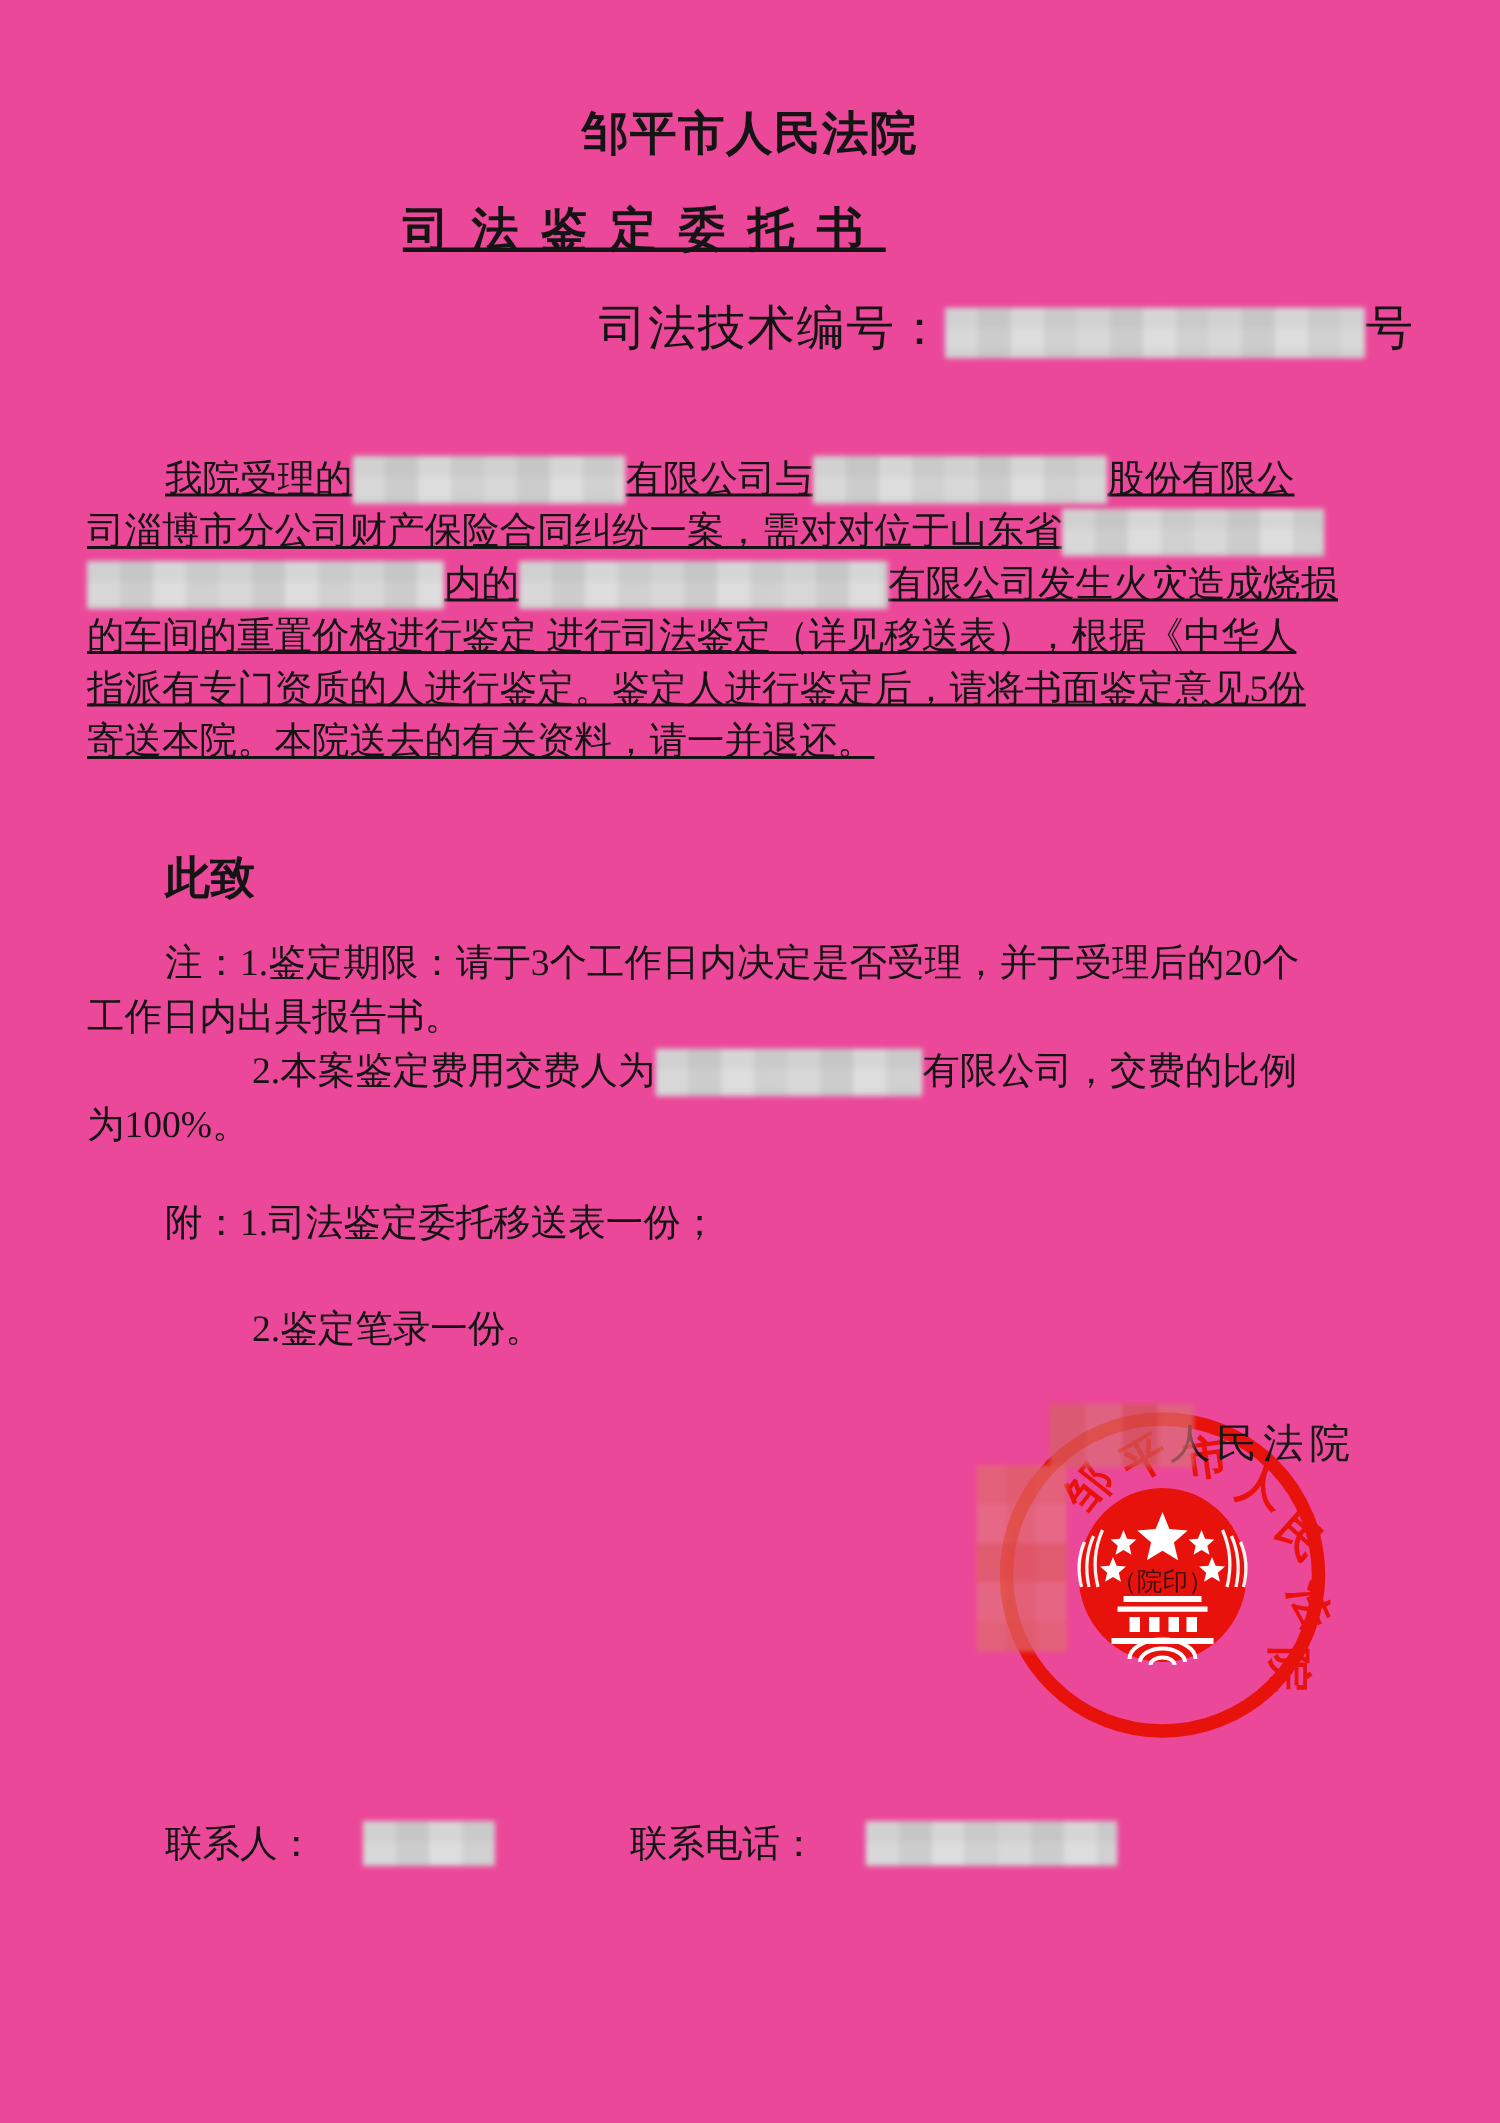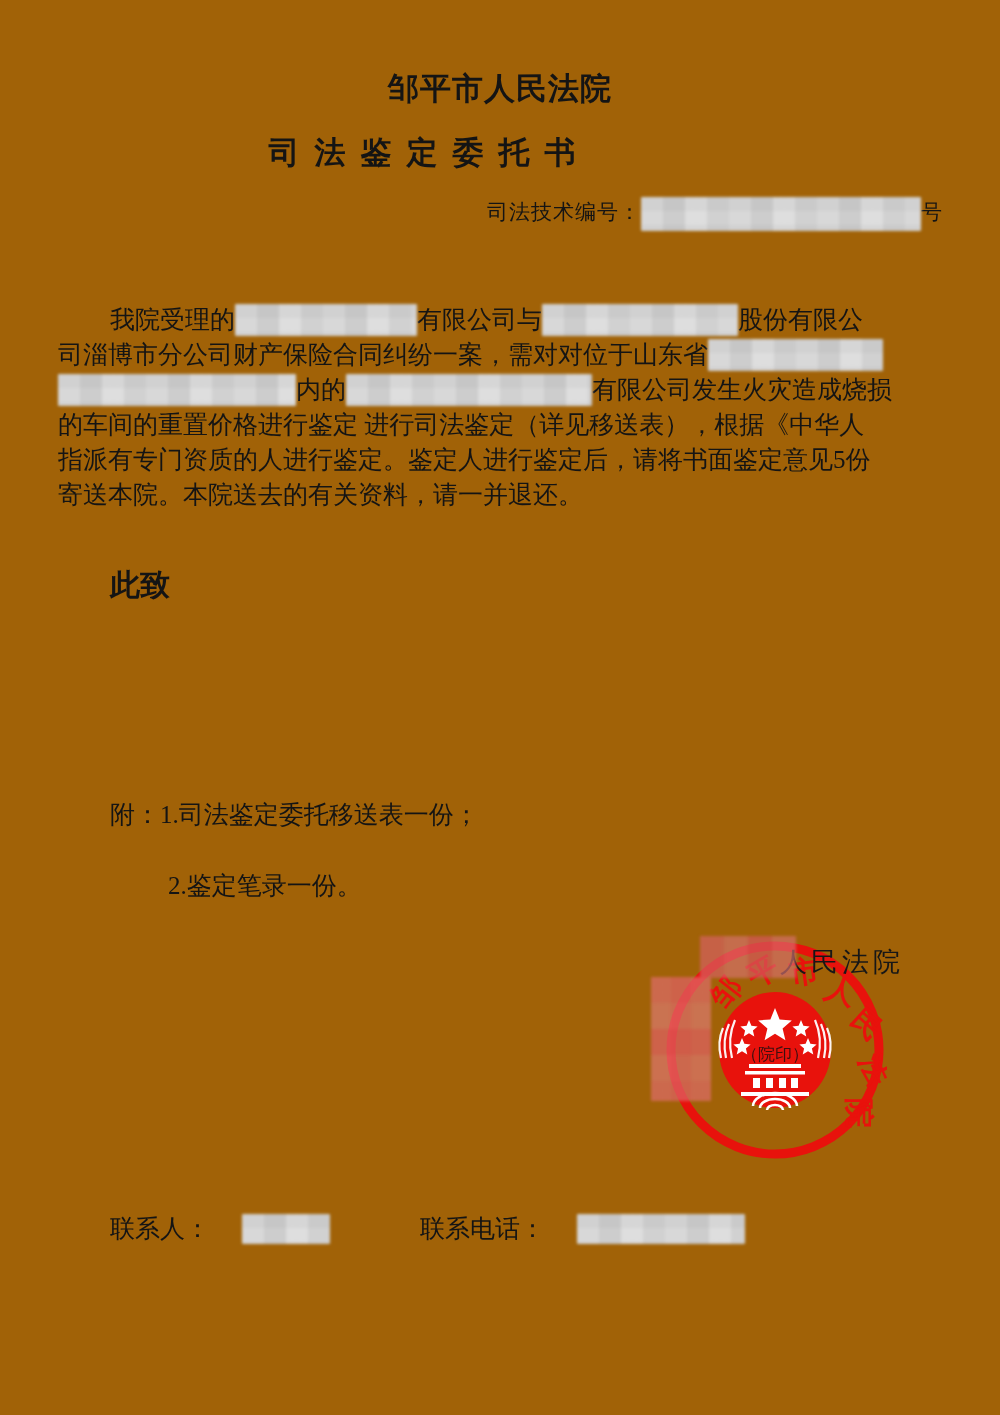--- a/index.html
+++ b/index.html
@@ -12,21 +12,21 @@
     height: 1415px;
     font-family: "Liberation Serif", "DejaVu Serif", serif;
     color: #141414;
     position: relative;
     overflow: hidden;
   }
   .page {
     position: relative;
     width: 1000px;
     height: 1415px;
-    background: #a16207;
+    background: #ec4899;
   }
 
   
   .court-title {
     position: absolute;
     top: 68px;
     left: 0;
     width: 1000px;
     text-align: center;
     font-size: 31px;
@@ -36,50 +36,52 @@
   .doc-title {
     position: absolute;
     top: 132px;
     left: 0;
     width: 844px;
     text-align: center;
     font-size: 31px;
     font-weight: bold;
     letter-spacing: 15px;
     text-indent: 15px;
+    text-decoration: underline;
   }
 
   
   .serial-line {
     position: absolute;
     top: 197px;
     left: 0;
     width: 942px;
     text-align: right;
-    font-size: 21px;
+    font-size: 32px;
     white-space: nowrap;
   }
   .serial-line .lbl { letter-spacing: 1px; }
 
   
   .addressee {
     position: absolute;
     top: 252px;
     left: 58px;
     font-size: 25px;
     letter-spacing: 0.5px;
   }
 
   .body-block {
     position: absolute;
     top: 302px;
     left: 58px;
     width: 884px;
     font-size: 25px;
     line-height: 35px;
+    text-decoration: underline;
   }
   .body-line {
     white-space: nowrap;
     height: 35px;
     display: flex;
     align-items: center;
   }
 
   .closing {
     position: absolute;
@@ -245,20 +247,36 @@
       <div class="body-line">
         <span>指派有专门资质的人进行鉴定。鉴定人进行鉴定后，请将书面鉴定意见5份</span>
       </div>
       <div class="body-line">
         <span>寄送本院。本院送去的有关资料，请一并退还。</span>
       </div>
     </div>
 
   <div class="closing">此致</div>
 
+  <div class="note-block" id="note-block">
+      <div class="note-line ind">
+        <span>注：1.鉴定期限：请于3个工作日内决定是否受理，并于受理后的20个</span>
+      </div>
+      <div class="note-line">
+        <span>工作日内出具报告书。</span>
+      </div>
+      <div class="note-line ind3">
+        <span>2.本案鉴定费用交费人为</span>
+        <span class="redact" style="width: 178px; height: 32px;"></span>
+        <span>有限公司，交费的比例</span>
+      </div>
+      <div class="note-line">
+        <span>为100%。</span>
+      </div>
+    </div>
 
   <div class="attach-block">
     <div class="attach-line">附：1.司法鉴定委托移送表一份；</div>
     <div class="attach-line second">2.鉴定笔录一份。</div>
   </div>
 
   <div class="seal-wrap">
     <svg class="seal-svg" viewBox="0 0 224 224">
       <defs>
         <path id="arcpath" d="M 112,112 m -84,0 a 84,84 0 1,1 168,0" fill="none"></path>

